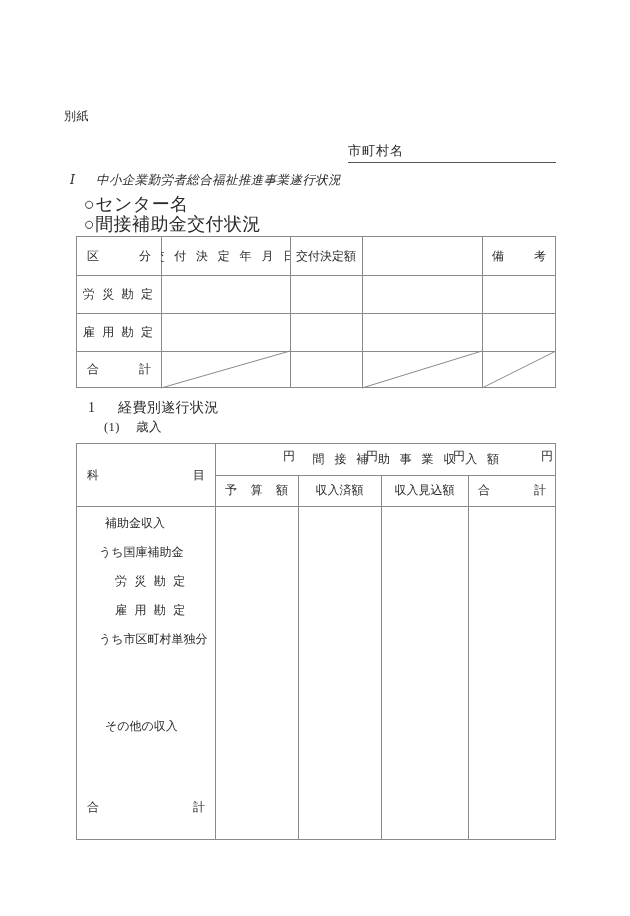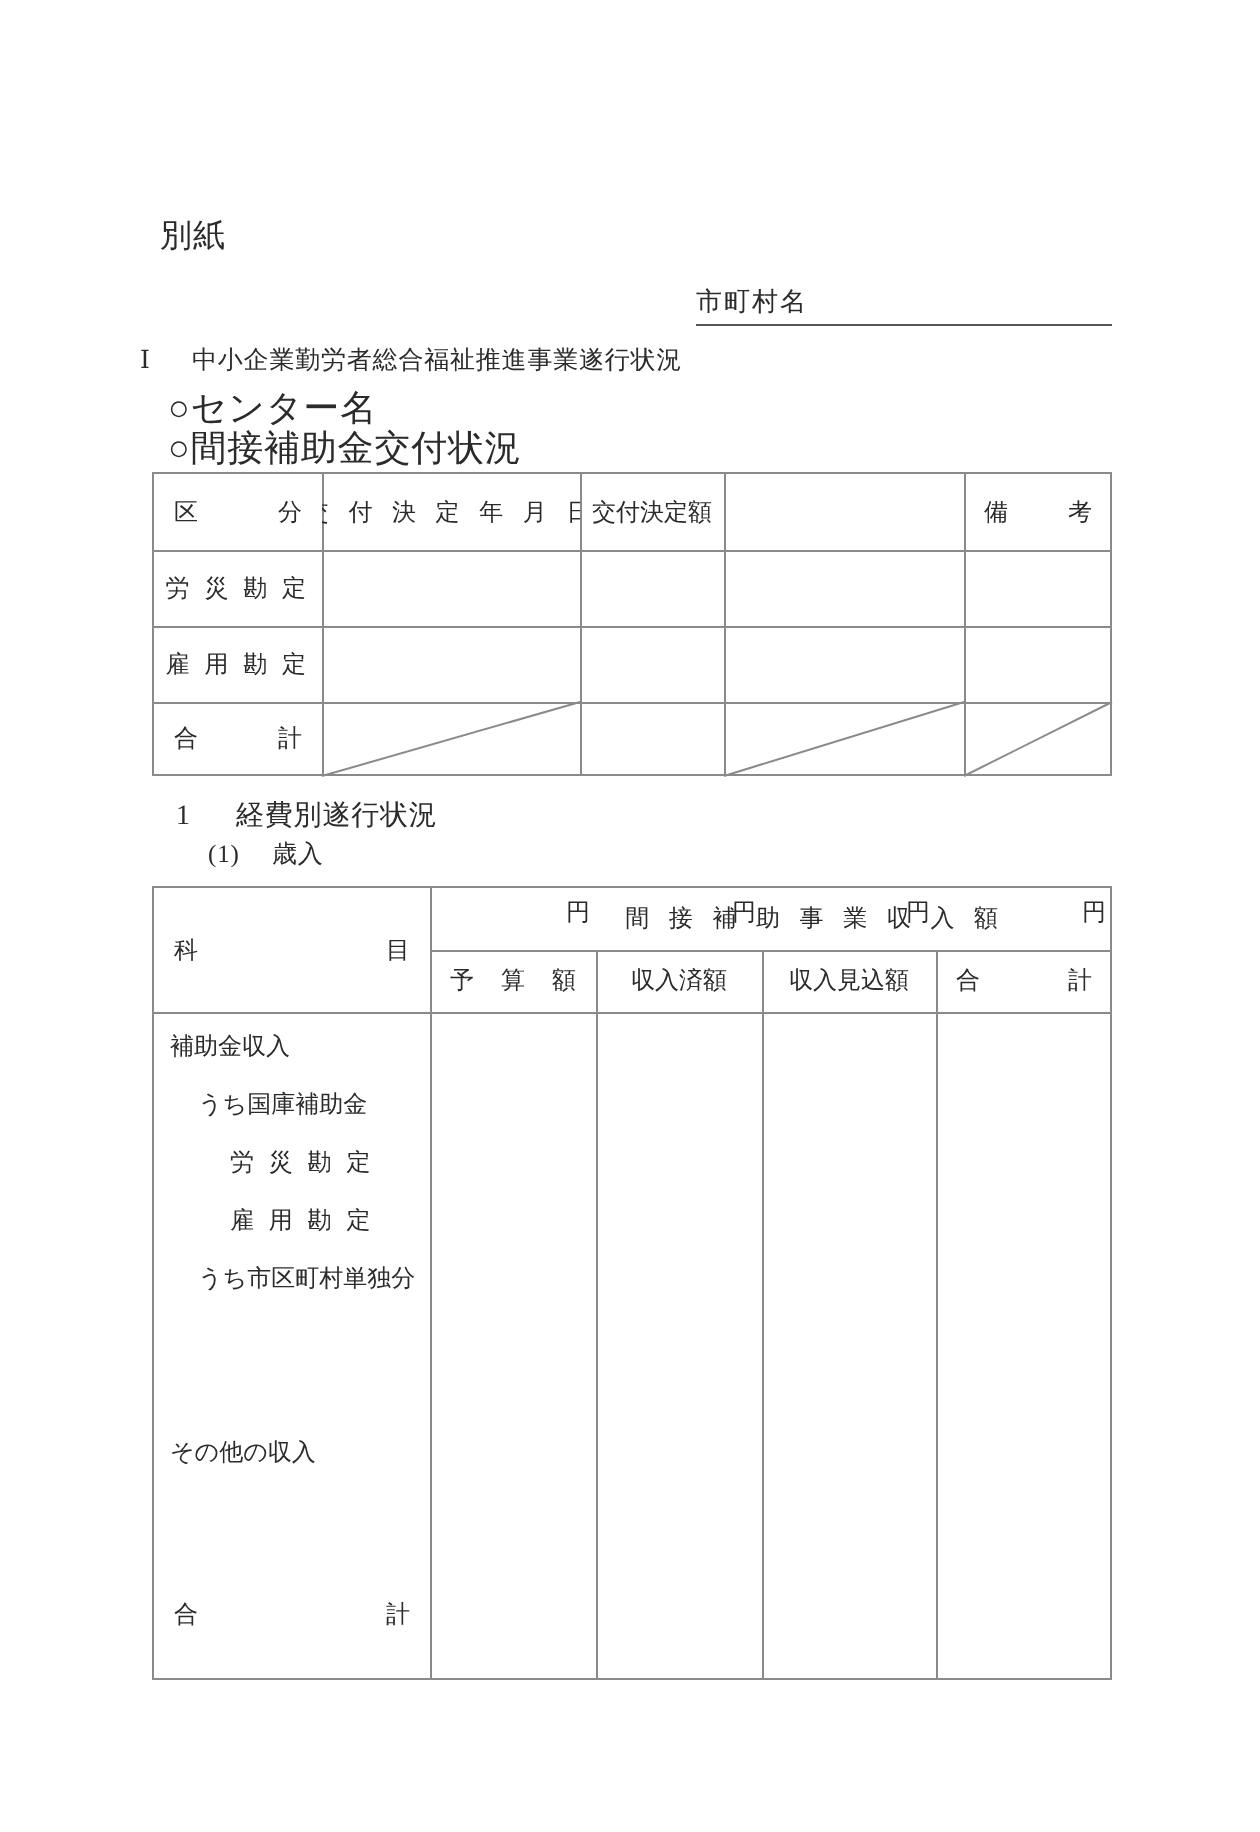--- a/index.html
+++ b/index.html
@@ -20,23 +20,23 @@
   .page {
     position: absolute;
     inset: 0;
     width: 630px;
     height: 916px;
   }
 
   
   .doc-label {
     position: absolute;
-    left: 80px;
+    left: 64px;
     top: 108px;
-    font-size: 16px;
+    font-size: 12px;
     letter-spacing: 0.5px;
     white-space: nowrap;
   }
 
   .muni-line {
     position: absolute;
     left: 348px;
     top: 142px;
     width: 208px;
     border-bottom: 1px solid #555;
@@ -46,20 +46,21 @@
     white-space: nowrap;
   }
 
   .sec-1 {
     position: absolute;
     left: 70px;
     top: 172px;
     font-size: 12.5px;
     letter-spacing: 0.4px;
     white-space: nowrap;
+    font-style: italic;
   }
   .sec-1 .numeral {
     display: inline-block;
     width: 26px;
   }
 
   .bullet {
     position: absolute;
     left: 84px;
     font-size: 18px;
@@ -149,21 +150,21 @@
   .rowlabel {
     position: absolute;
     left: 0;
     width: 138px;
     height: 26px;
     display: flex;
     align-items: center;
     font-size: 12px;
     white-space: nowrap;
   }
-  .ind0 { padding-left: 8px; }
+  .ind0 { padding-left: 8px; margin-left: 20px; }
   .ind1 { padding-left: 22px; }
   .ind2 { padding-left: 38px; }
 
   .yen {
     position: absolute;
     font-size: 12px;
     top: 4px;
   }
 </style>
 </head>

